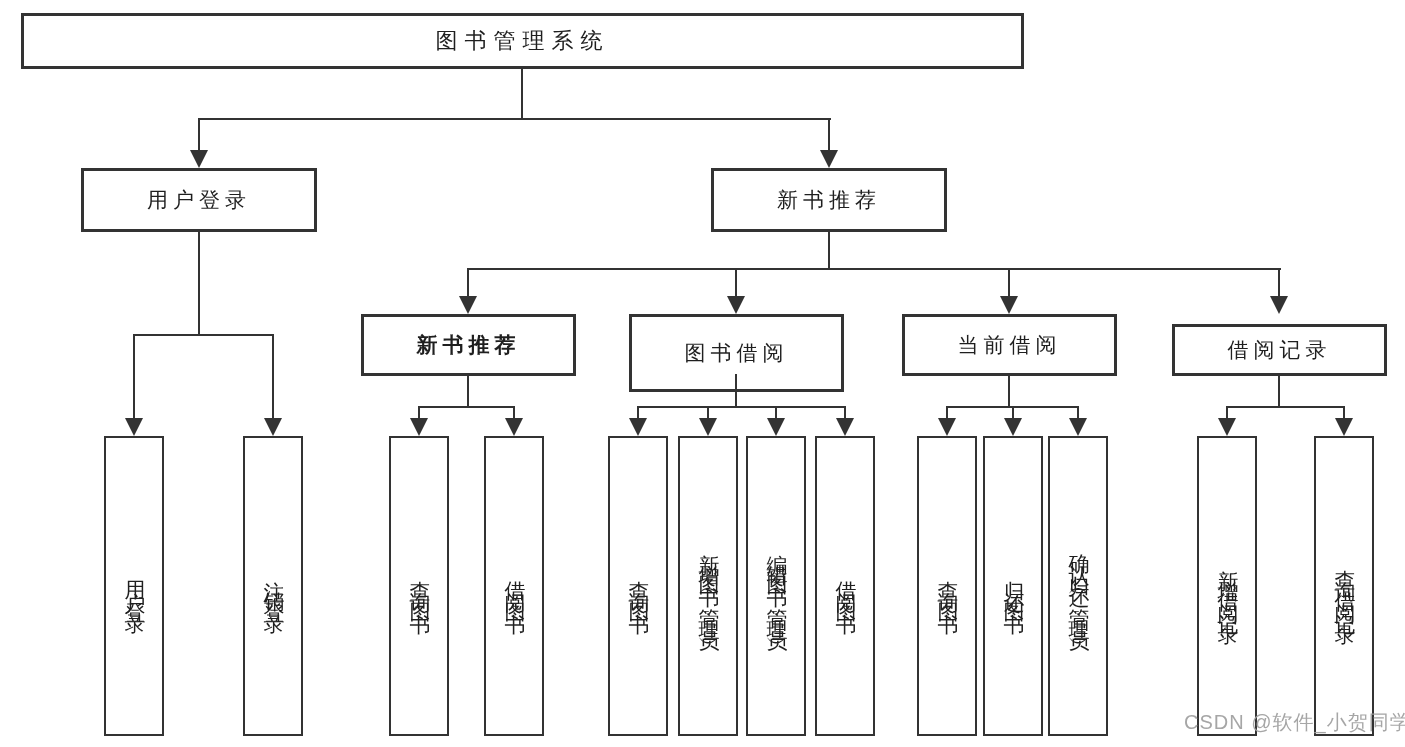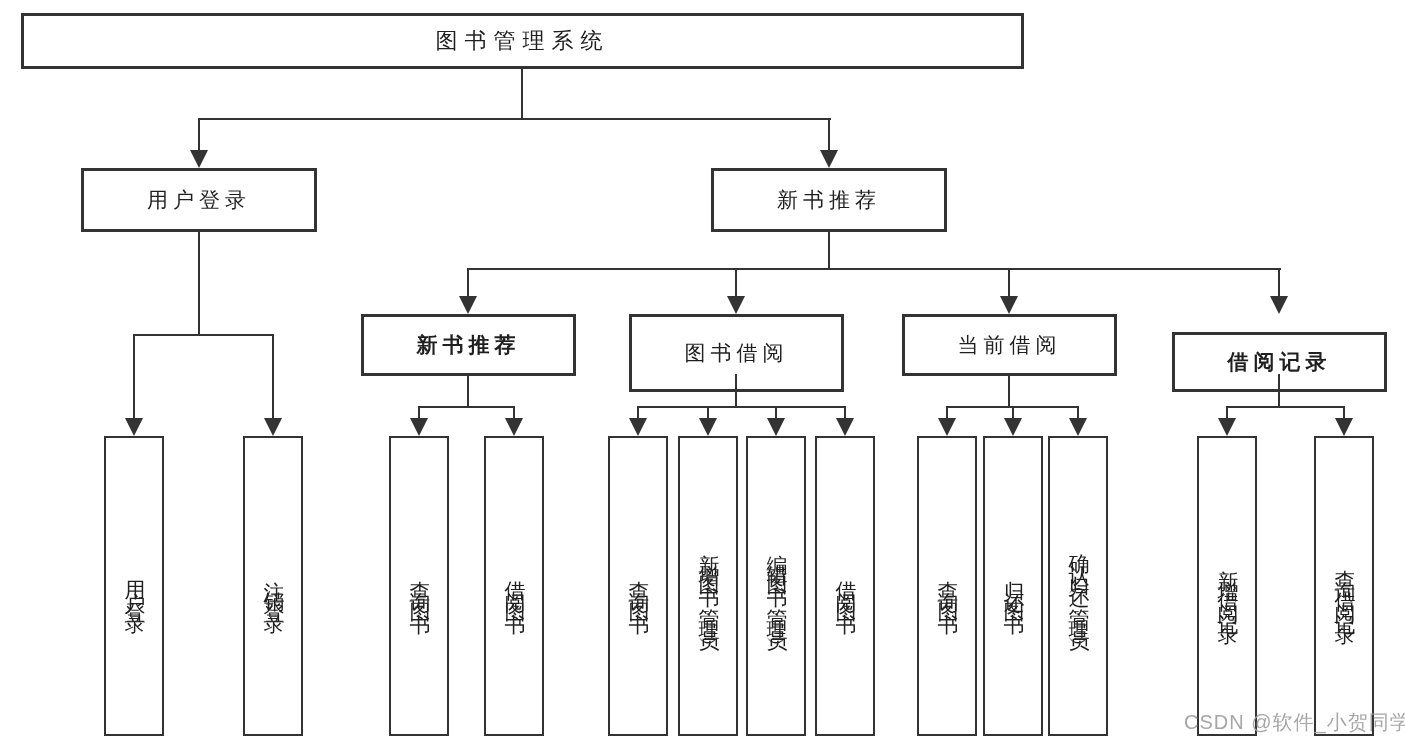--- a/index.html
+++ b/index.html
@@ -69,21 +69,21 @@
   <div class="vline" style="left:735px; top:268px; height:30px;"></div>
   <div class="arrow" style="left:727px; top:296px;"></div>
   <div class="vline" style="left:1008px; top:268px; height:30px;"></div>
   <div class="arrow" style="left:1000px; top:296px;"></div>
   <div class="vline" style="left:1278px; top:268px; height:30px;"></div>
   <div class="arrow" style="left:1270px; top:296px;"></div>
 
   <div class="node" style="left:361px; top:314px; width:215px; height:62px;font-weight:bold;">新书推荐</div>
   <div class="node" style="left:629px; top:314px; width:215px; height:78px;">图书借阅</div>
   <div class="node" style="left:902px; top:314px; width:215px; height:62px;">当前借阅</div>
-  <div class="node" style="left:1172px; top:332px; width:215px; height:60px;font-weight:bold;">借阅记录</div>
+  <div class="node" style="left:1172px; top:324px; width:215px; height:52px;">借阅记录</div>
 
   <div class="vline" style="left:467px; top:374px; height:34px;"></div>
   <div class="hline" style="left:418px; top:406px; width:97px;"></div>
   <div class="vline" style="left:418px; top:406px; height:14px;"></div>
   <div class="arrow" style="left:410px; top:418px;"></div>
   <div class="vline" style="left:513px; top:406px; height:14px;"></div>
   <div class="arrow" style="left:505px; top:418px;"></div>
 
   <div class="vline" style="left:735px; top:374px; height:34px;"></div>
   <div class="hline" style="left:637px; top:406px; width:209px;"></div>

